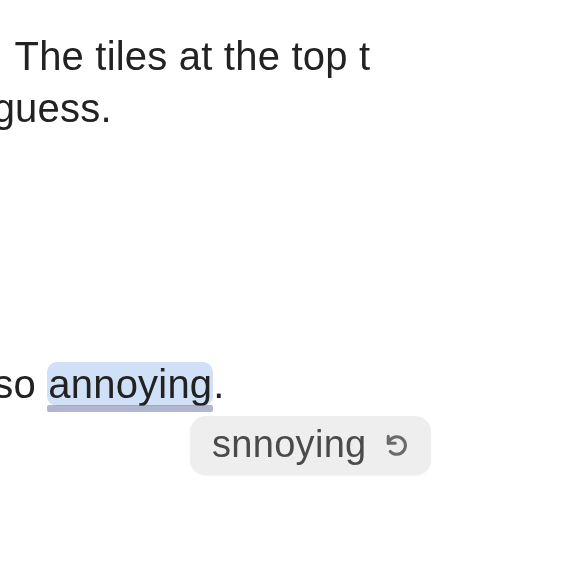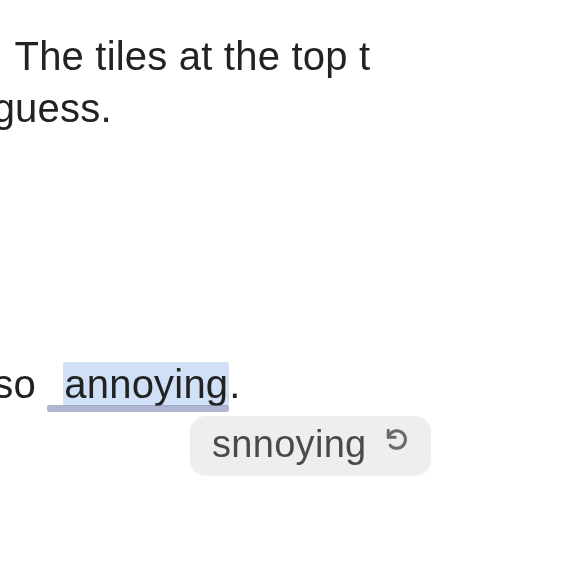--- a/index.html
+++ b/index.html
@@ -28,23 +28,22 @@
   .line1 { top: 30px; left: -86px; }
   .line2 { top: 82px; left: -86px; }
   .line4 { top: 358px; left: -142px; }
 
   .highlight-wrap {
     position: relative;
     display: inline-block;
   }
   .selected-word {
     background: #cfe0f7;
-    border-radius: 2px;
+    border-radius: 10px;
     padding: 0 1px;
-    margin-left: 16px;
   }
   .highlight-wrap::after {
     content: "";
     position: absolute;
     left: 0;
     right: 0;
     bottom: -2px;
     height: 7px;
     background: #6f7aa8;
     opacity: 0.55;
@@ -52,21 +51,21 @@
   }
 
   .autocorrect-bubble {
     position: absolute;
     top: 416px;
     left: 190px;
     background: #eeeeef;
     border-radius: 16px;
     padding: 7px 18px 9px 22px;
     display: flex;
-    align-items: flex-start;
+    align-items: center;
     gap: 14px;
     box-shadow: 0 1px 2px rgba(0,0,0,0.06);
   }
   .autocorrect-text {
     font-size: 38px;
     color: #4a4a4c;
     letter-spacing: 0.3px;
   }
   .revert-icon {
     display: inline-flex;

